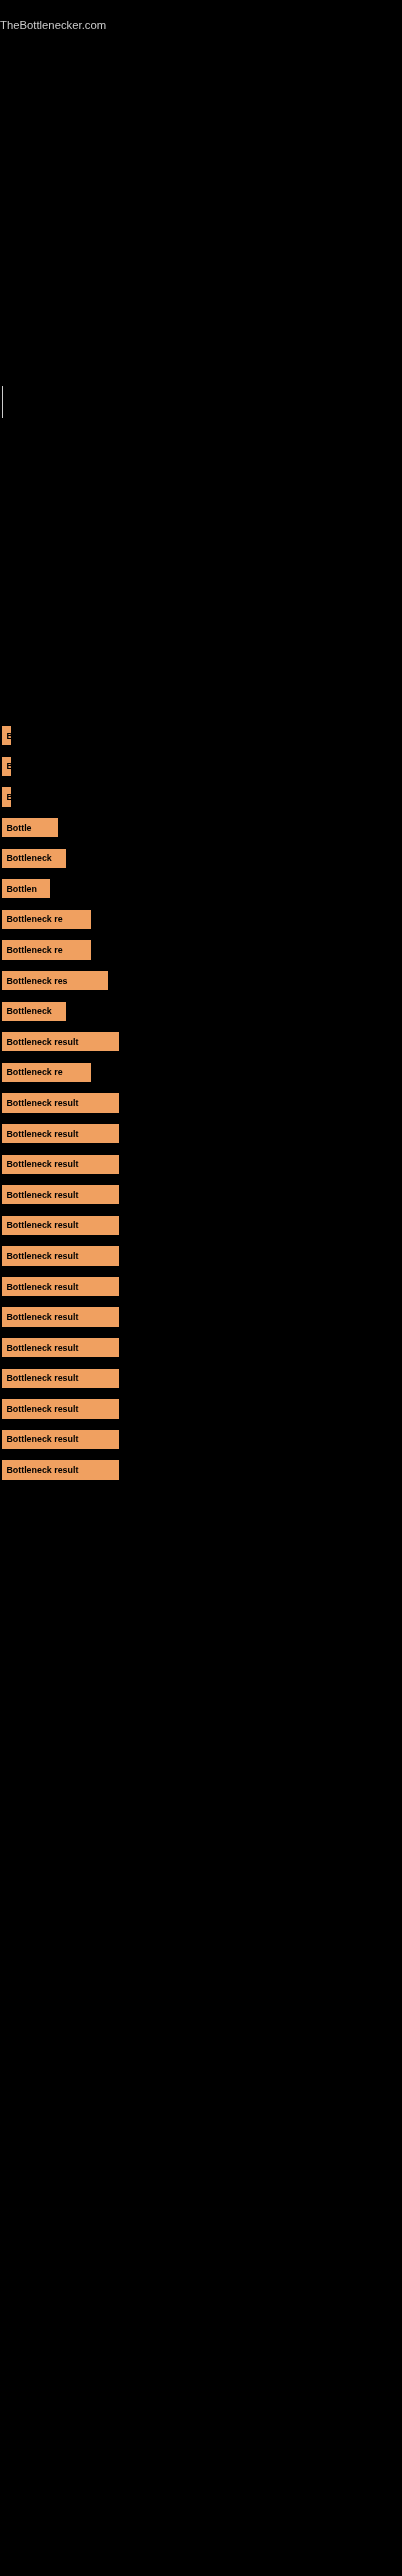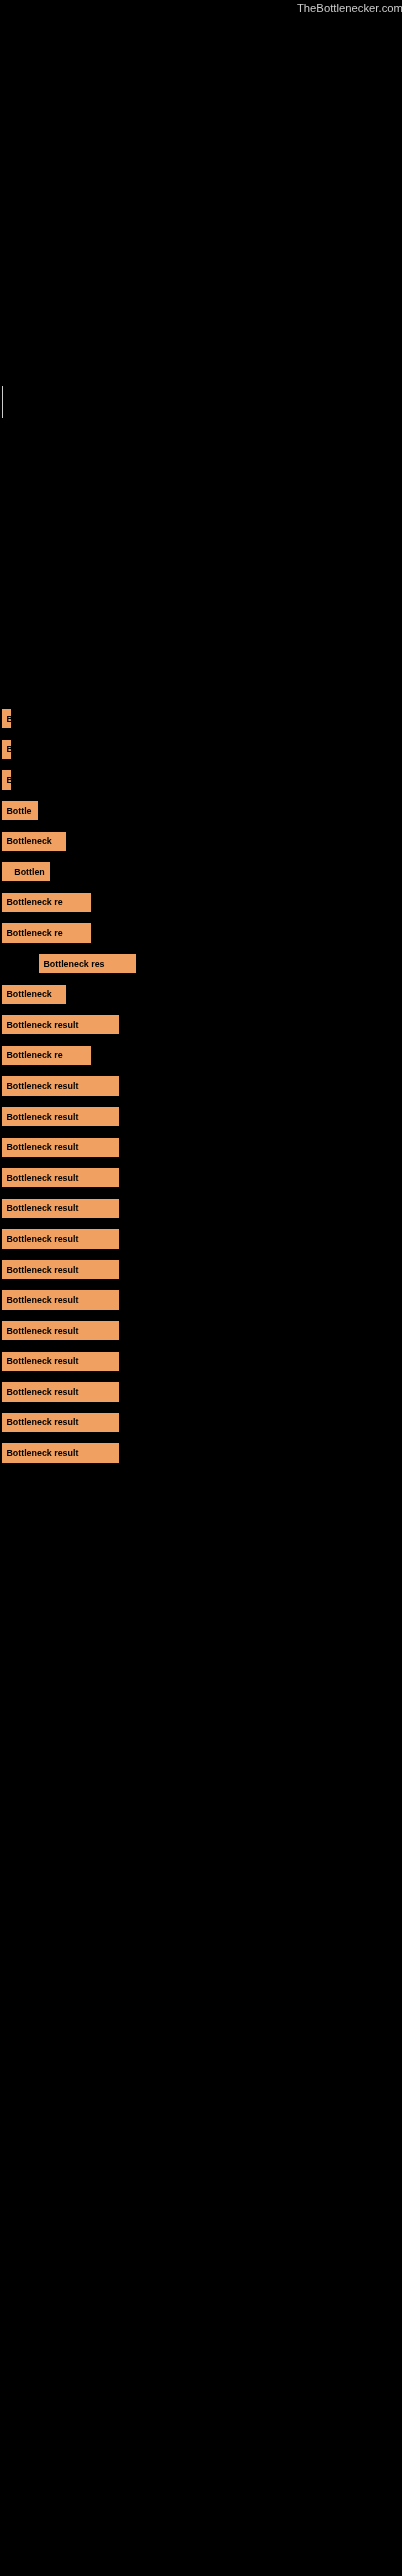--- a/index.html
+++ b/index.html
@@ -10,22 +10,22 @@
     body {
       background-color: #000000;
       width: 403px;
       min-height: 2576px;
       font-family: Arial, sans-serif;
       position: relative;
     }
     .site-title {
       color: #cccccc;
       font-size: 11.3px;
-      text-align: right;
-      padding-top: 2px;
+      text-align: left;
+      padding-top: 19px;
       padding-bottom: 3.2px;
     }
     .vertical-line {
       position: absolute;
       left: 1.6px;
       top: 386px;
       width: 1.6px;
       height: 32px;
       background-color: #cccccc;
     }
@@ -74,46 +74,46 @@
       <div class="result-label-bar" style="width: 9.7px;">
         <span>B</span>
       </div>
     </div>
     <div class="result-row">
       <div class="result-label-bar" style="width: 9.7px;">
         <span>B</span>
       </div>
     </div>
     <div class="result-row">
-      <div class="result-label-bar" style="width: 36px;">
+      <div class="result-label-bar" style="width: 56px;">
         <span>Bottle</span>
       </div>
     </div>
     <div class="result-row">
       <div class="result-label-bar" style="width: 64px;">
         <span>Bottleneck</span>
       </div>
     </div>
     <div class="result-row">
-      <div class="result-label-bar" style="width: 48px; justify-content: flex-end;">
+      <div class="result-label-bar" style="width: 48px;">
         <span>Bottlen</span>
       </div>
     </div>
     <div class="result-row">
       <div class="result-label-bar" style="width: 89px;">
         <span>Bottleneck re</span>
       </div>
     </div>
     <div class="result-row">
       <div class="result-label-bar" style="width: 89px;">
         <span>Bottleneck re</span>
       </div>
     </div>
     <div class="result-row">
-      <div class="result-label-bar" style="width: 97px; margin-left: 37px;">
+      <div class="result-label-bar" style="width: 106px;">
         <span>Bottleneck res</span>
       </div>
     </div>
     <div class="result-row">
       <div class="result-label-bar" style="width: 64px;">
         <span>Bottleneck</span>
       </div>
     </div>
     <div class="result-row">
       <div class="result-label-bar" style="width: 117px;">

